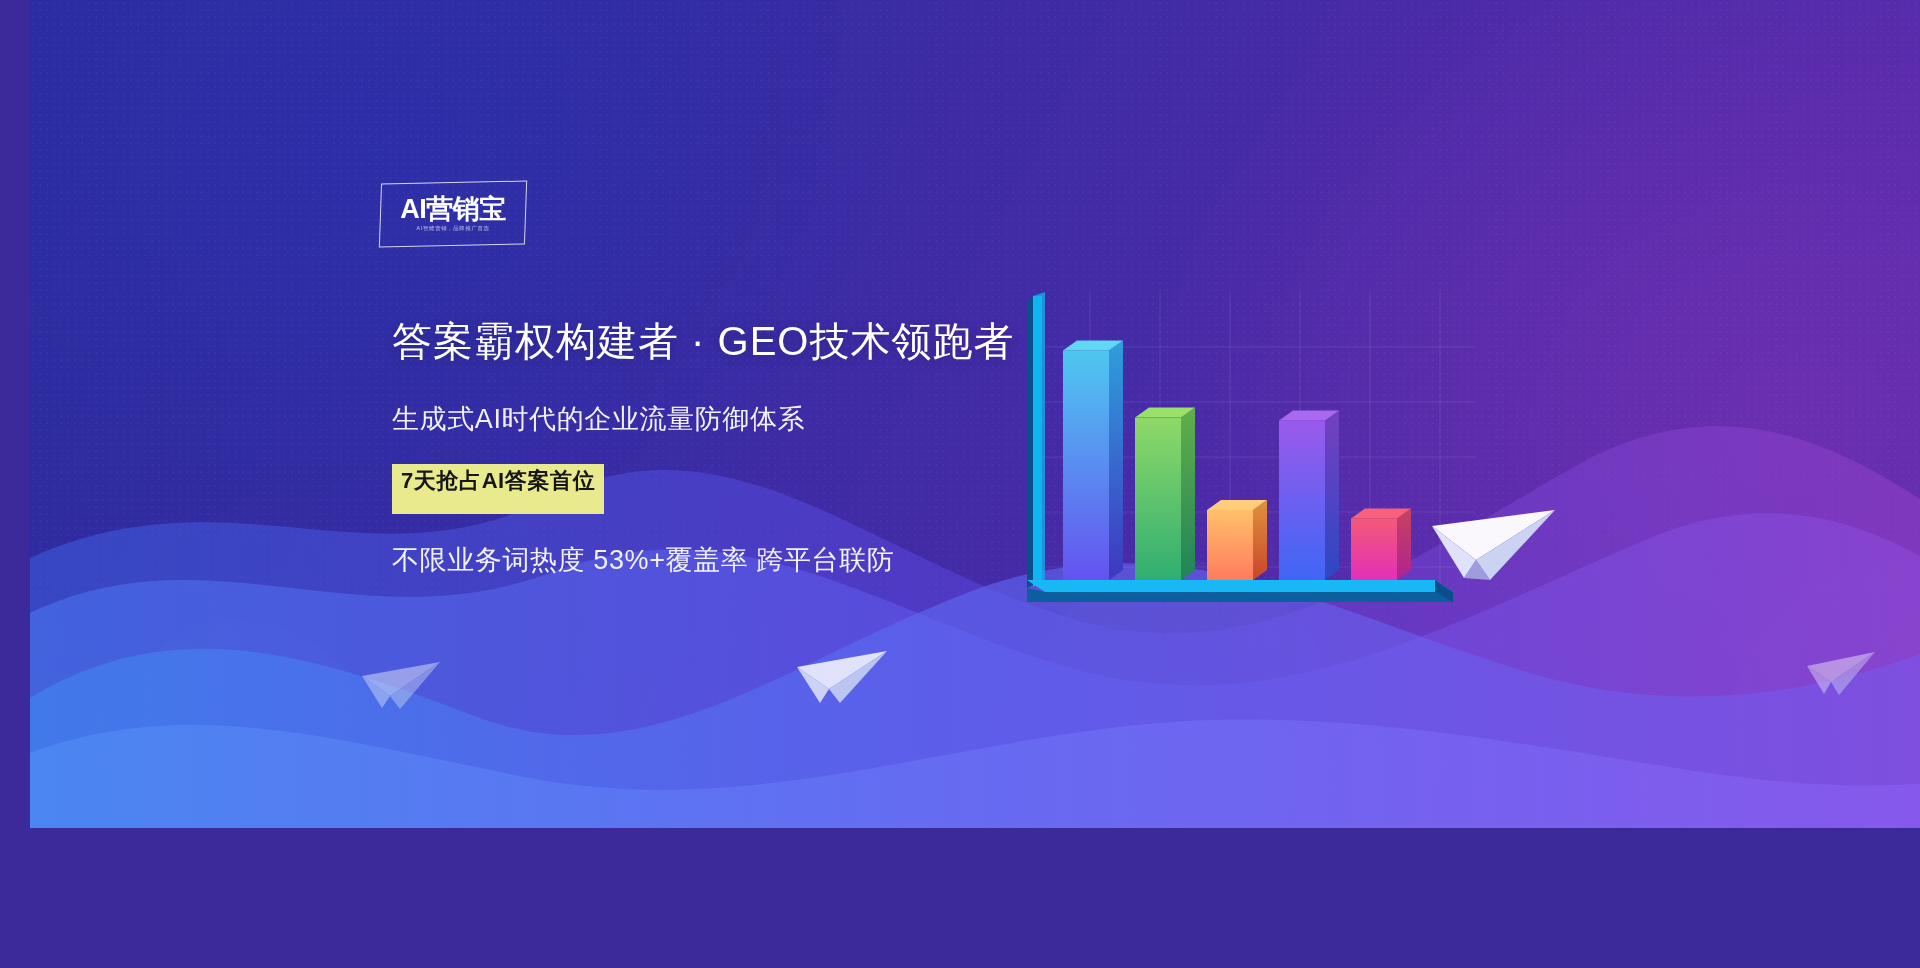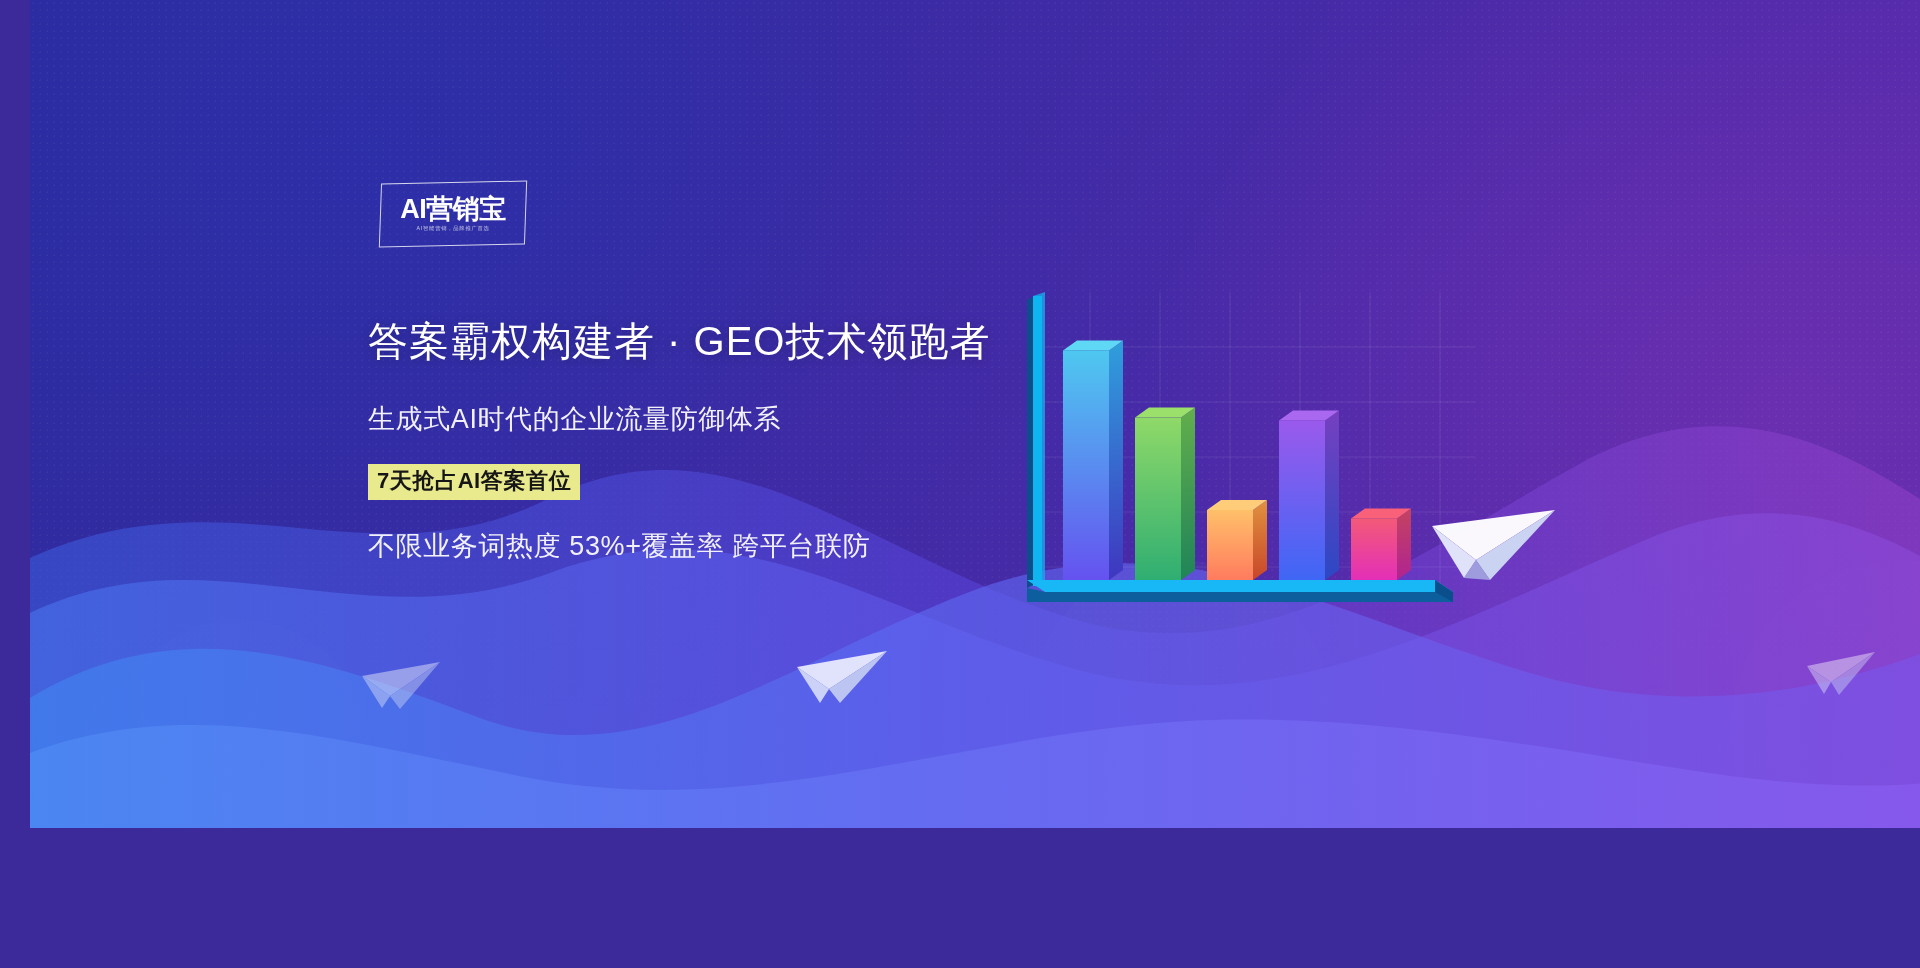--- a/index.html
+++ b/index.html
@@ -69,21 +69,21 @@
   }
   .logo-tagline {
     color:rgba(255,255,255,0.72);
     font-size:5.5px;
     letter-spacing:0.8px;
     white-space:nowrap;
     transform:scale(0.96);
   }
 
   
-  .copy { position:absolute; left:338px; top:318px; width:700px; }
+  .copy { position:absolute; left:362px; top:318px; width:700px; }
 
   .headline {
     color:#ffffff;
     font-size:40px;
     font-weight:400;
     line-height:1.18;
     letter-spacing:1px;
     white-space:nowrap;
     text-shadow:0 2px 12px rgba(0,0,0,0.22);
   }
@@ -101,21 +101,21 @@
 
   .highlight-row { margin-top:28px; }
   .highlight {
     display:inline-block;
     background:#e9e98e;
     color:#161616;
     font-size:22px;
     font-weight:bold;
     line-height:1.2;
     letter-spacing:0.6px;
-    padding:4px 9px 6px 9px;
+    padding:4px 9px 20px 9px;
     white-space:nowrap;
   }
 
   .sub-4 { margin-top:30px; }
 
   
   .chart-wrap { position:absolute; left:975px; top:292px; width:470px; height:370px; }
   .chart-wrap svg { display:block; width:470px; height:370px; overflow:visible; }
 
   

